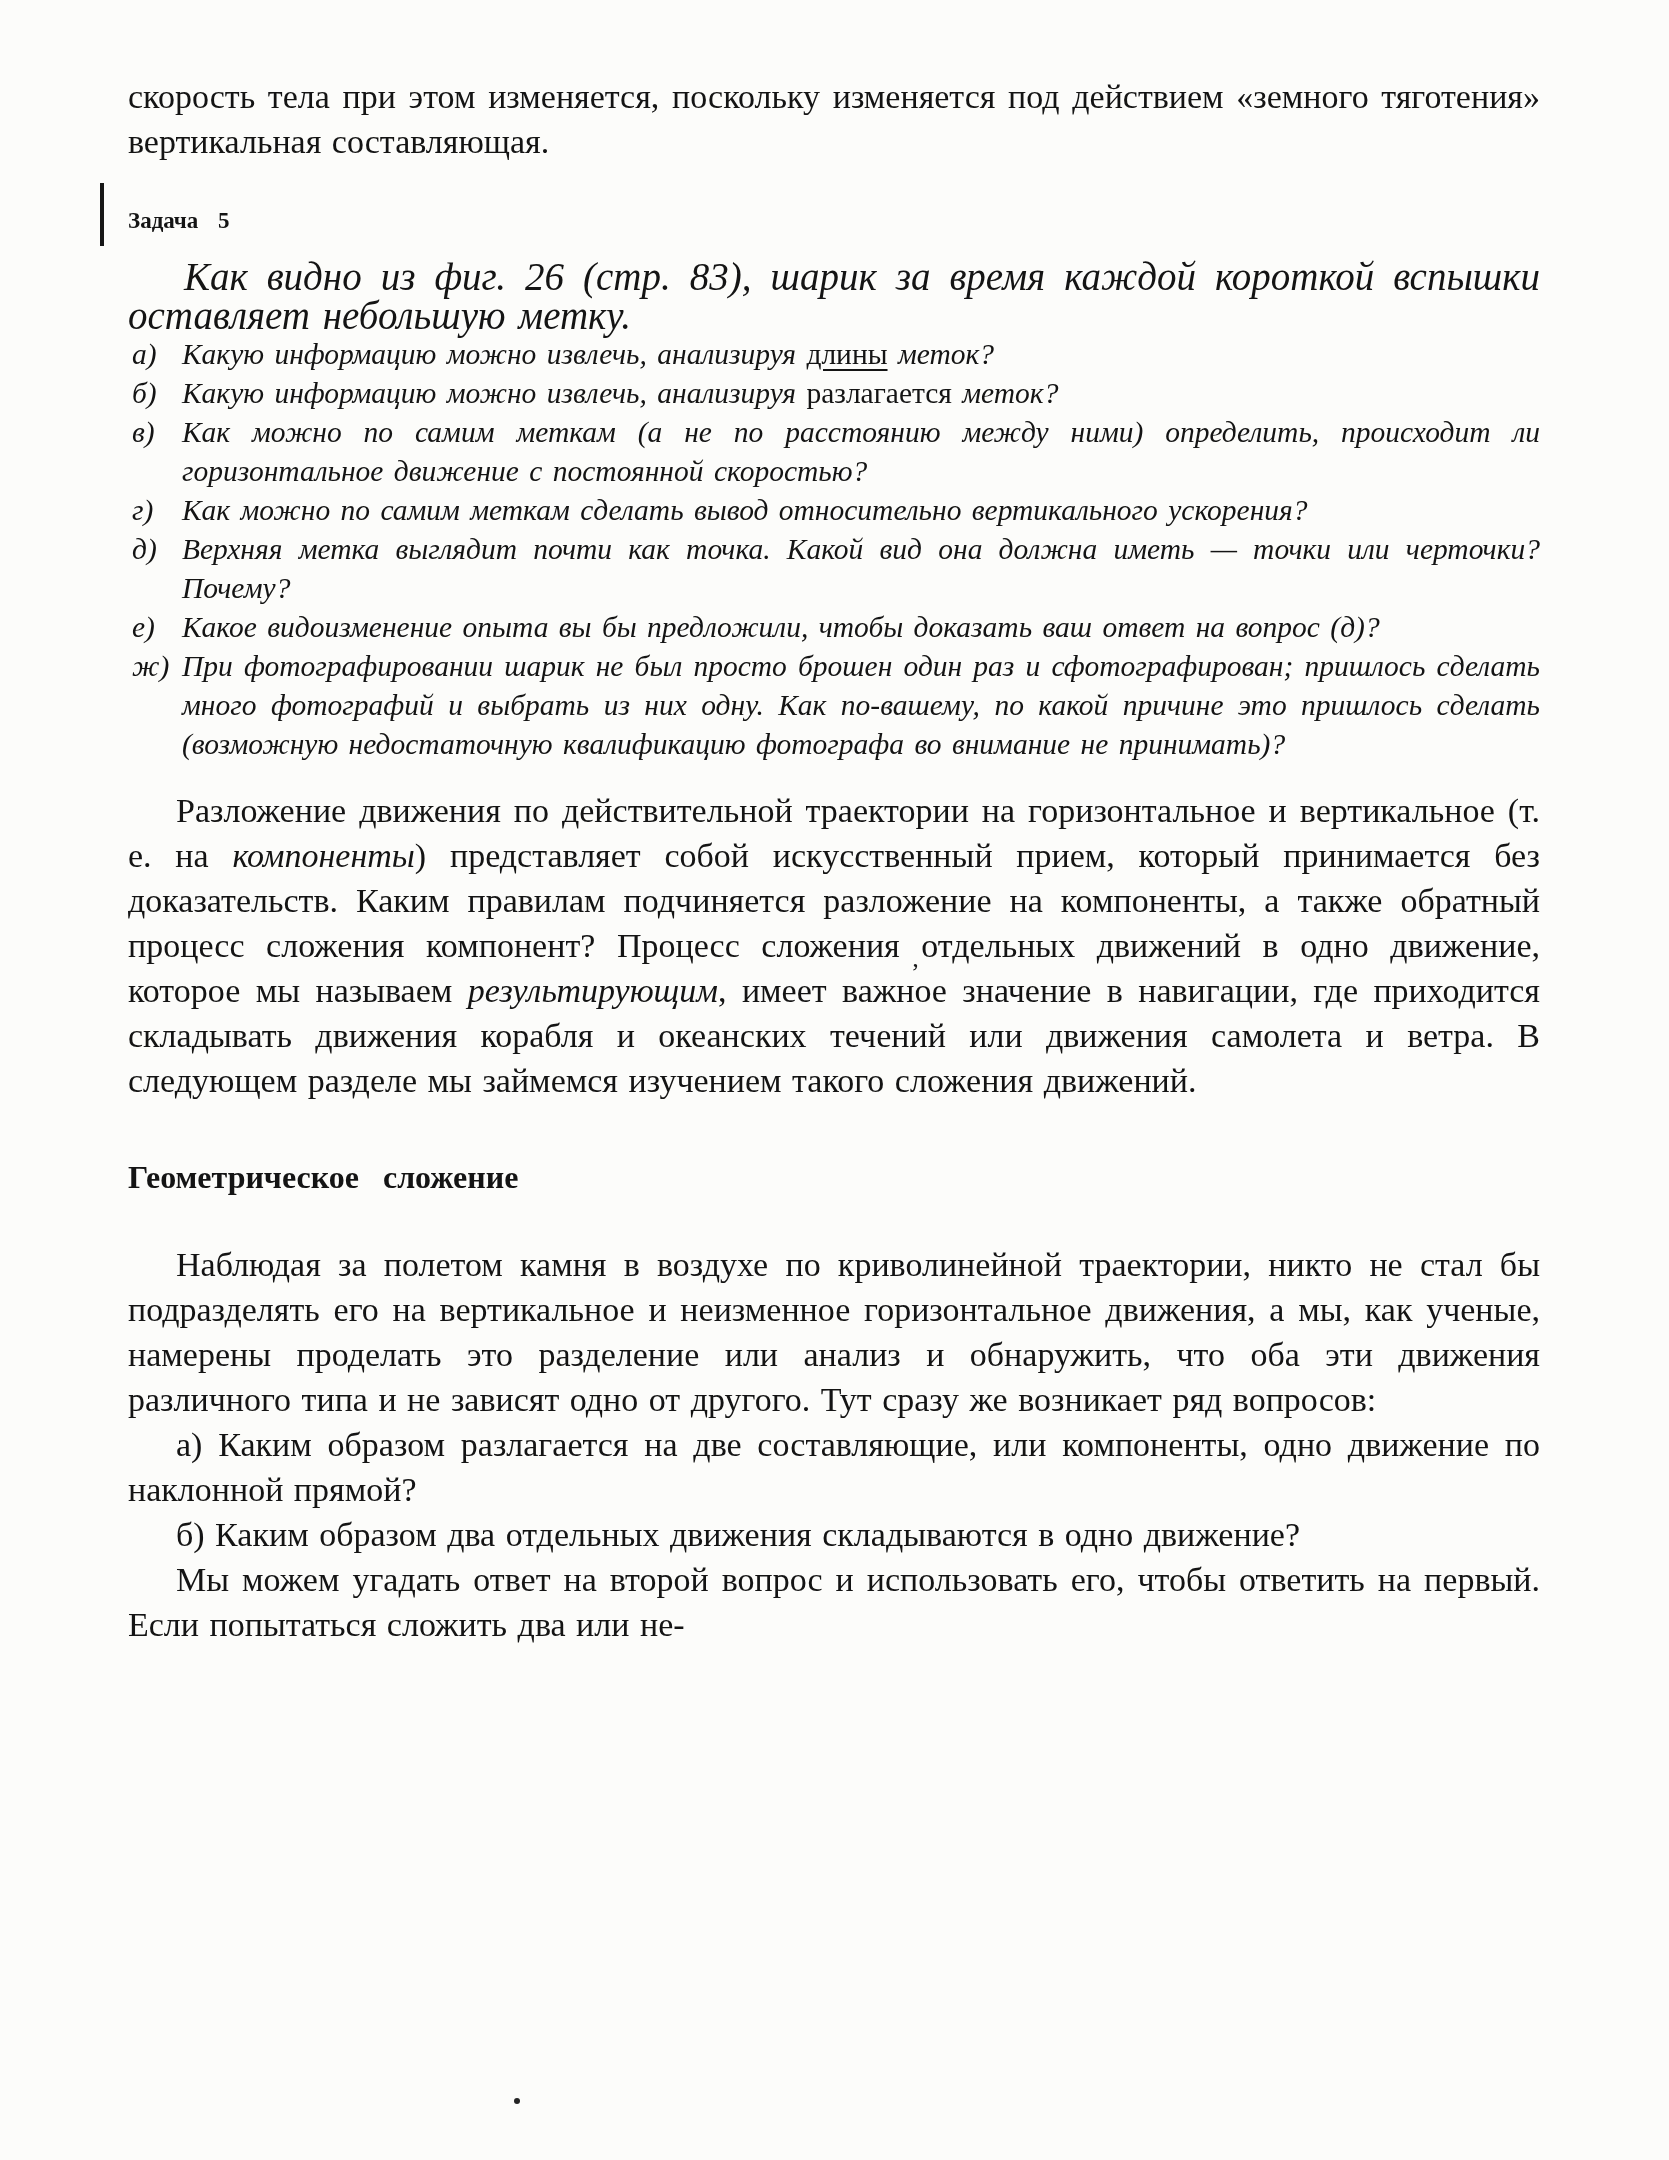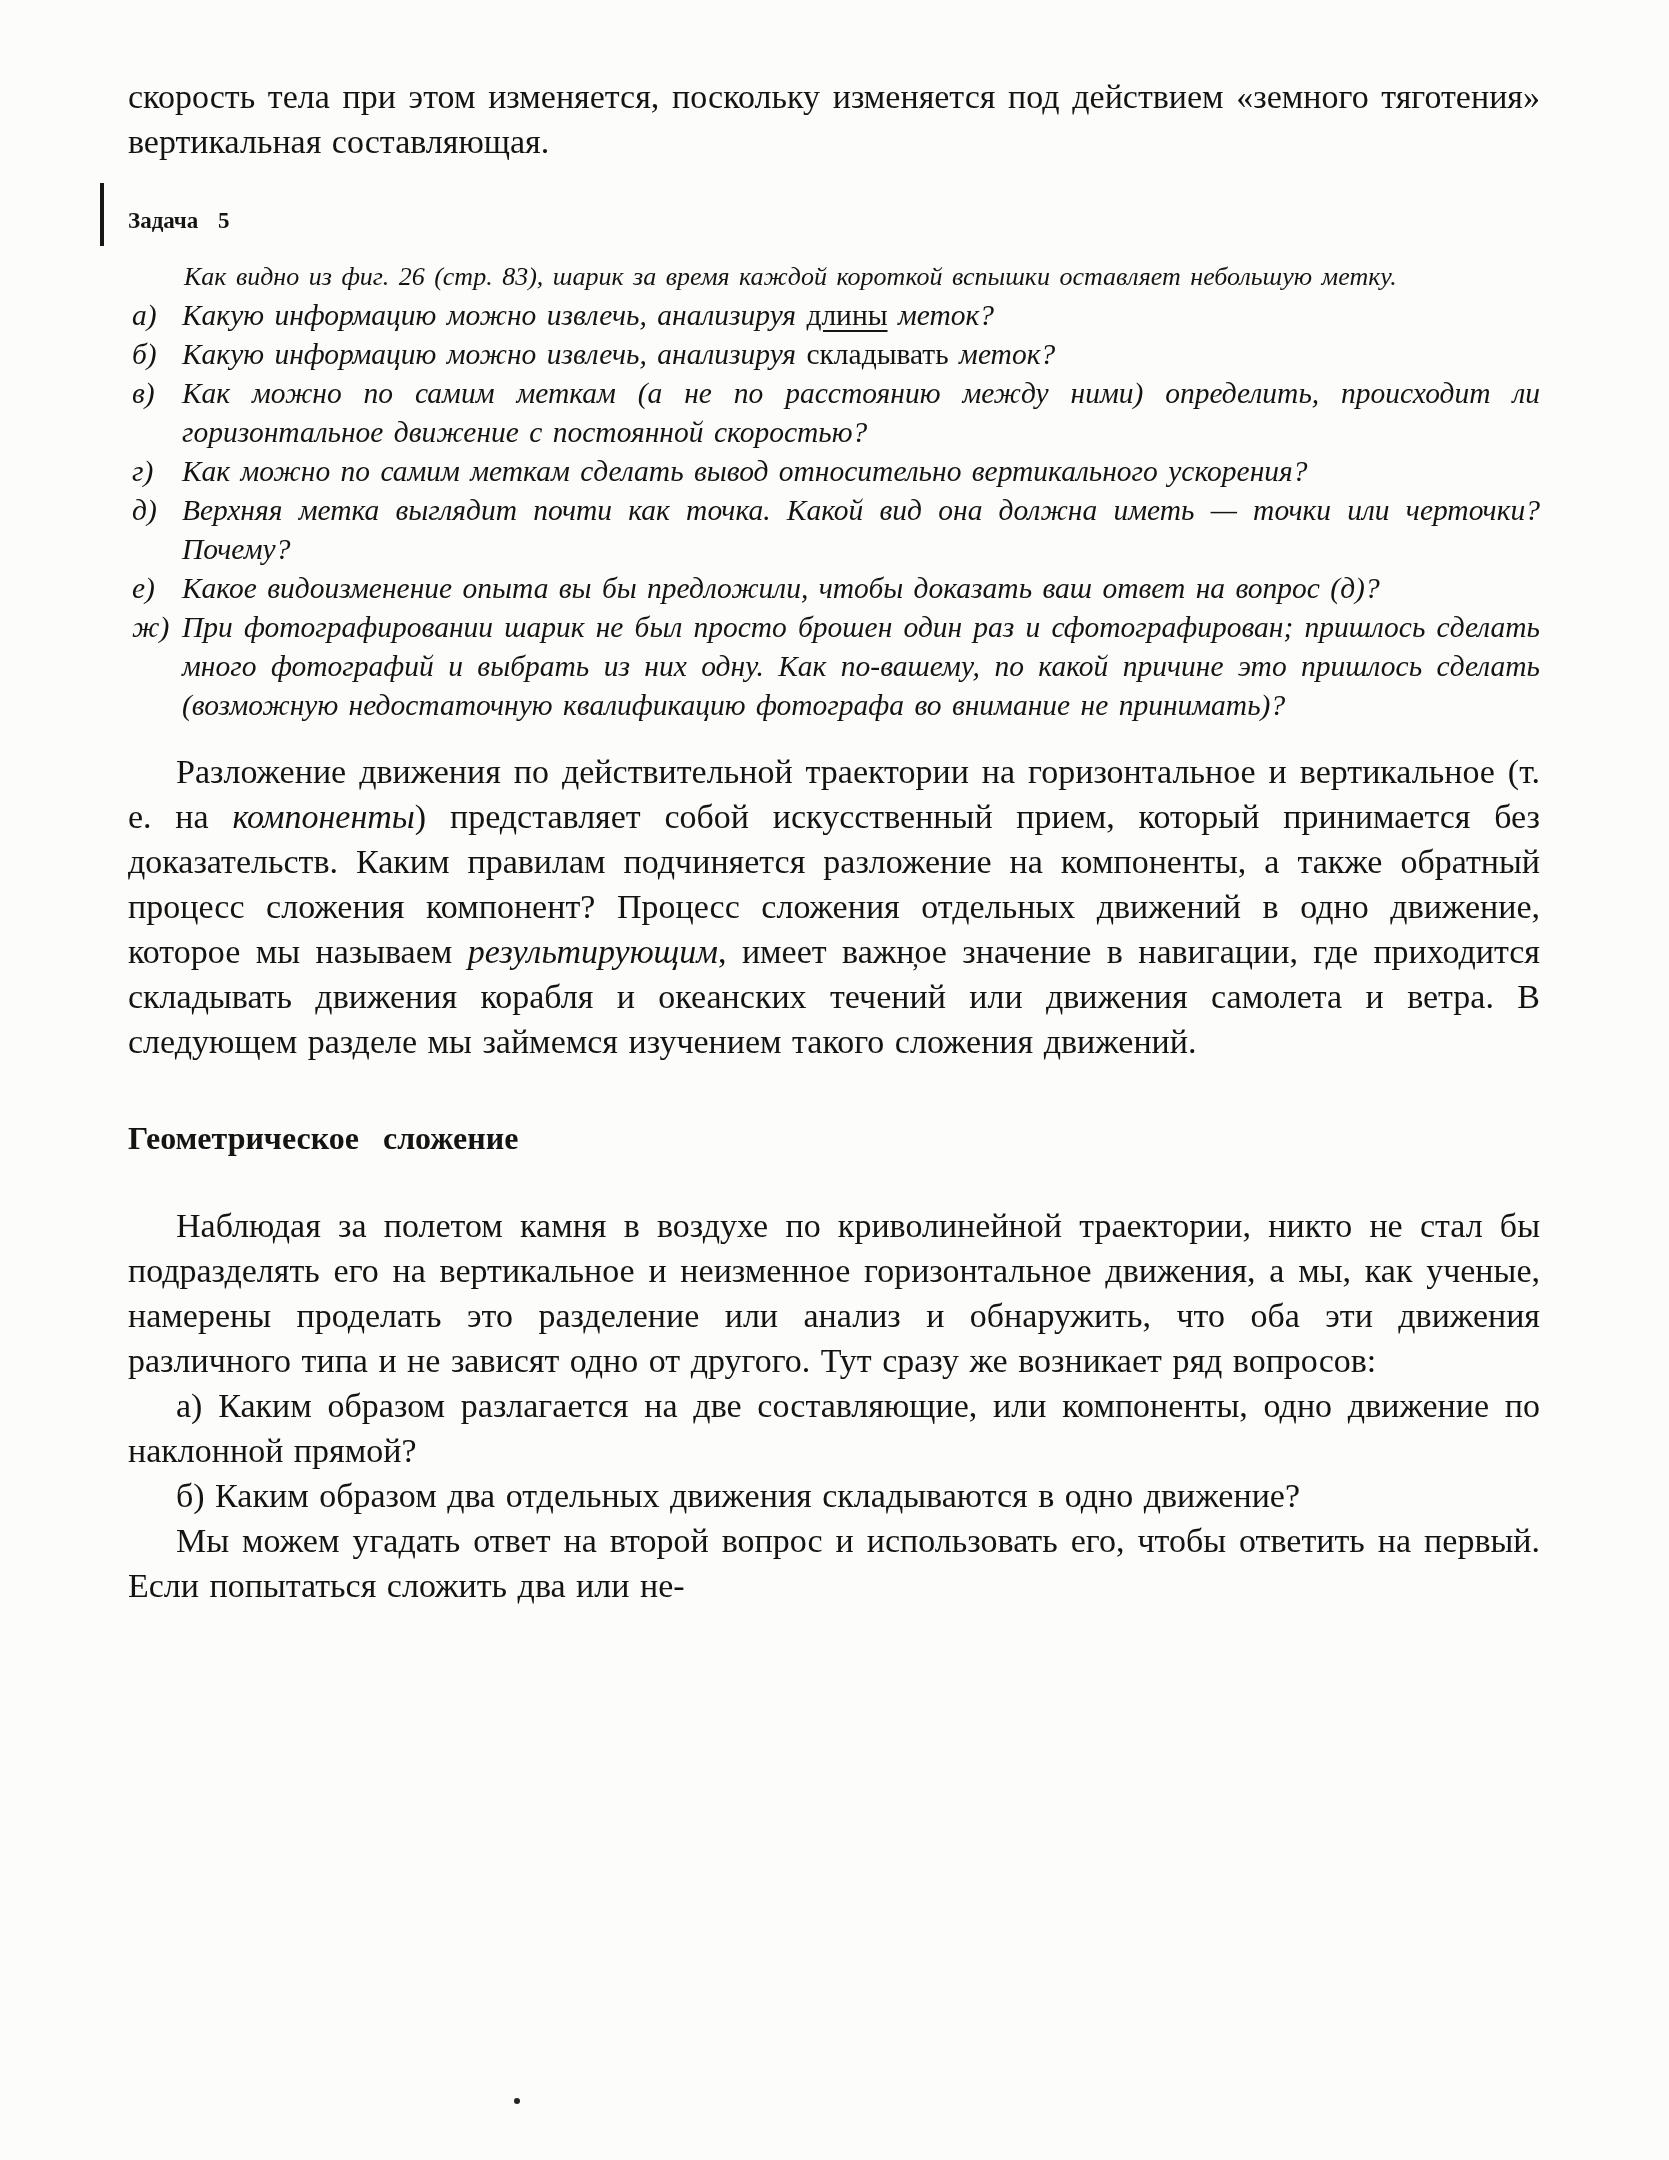--- a/index.html
+++ b/index.html
@@ -40,21 +40,21 @@
   .prob-title {
     margin: 0 0 14px 0;
     font-size: 23px;
     line-height: 45px;
     font-weight: bold;
     word-spacing: 14px;
   }
   
   .prob-intro {
     margin: 0;
-    font-size: 26px;
+    font-size: 39px;
     line-height: 39px;
     font-style: italic;
     text-align: justify;
     text-indent: 56px;
     word-spacing: 3px;
   }
   .prob-list { margin: 0 0 24px 0; }
   .prob-item {
     position: relative;
     padding-left: 54px;
@@ -129,21 +129,21 @@
   <div class="text-col">
 
     <p class="body-par no-indent">скорость тела при этом изменяется, поскольку изменяется под действием «земного тяготения» вертикальная составляющая.</p>
 
     <h3 class="prob-title">Задача 5</h3>
 
     <p class="prob-intro">Как видно из фиг. 26 (стр. 83), шарик за время каждой короткой вспышки оставляет небольшую метку.</p>
 
     <div class="prob-list">
         <div class="prob-item"><span class="prob-label">а)</span><span class="prob-body"><span class="seg seg-i">Какую информацию можно извлечь, анализируя </span><span class="seg seg-u">длины</span><span class="seg seg-i"> меток?</span></span></div>
-        <div class="prob-item"><span class="prob-label">б)</span><span class="prob-body"><span class="seg seg-i">Какую информацию можно извлечь, анализируя </span><span class="seg seg-r">складывать</span><span class="seg seg-i"> меток?</span></span></div>
+        <div class="prob-item"><span class="prob-label">б)</span><span class="prob-body"><span class="seg seg-i">Какую информацию можно извлечь, анализируя </span><span class="seg seg-r">разлагается</span><span class="seg seg-i"> меток?</span></span></div>
         <div class="prob-item"><span class="prob-label">в)</span><span class="prob-body"><span class="seg seg-i">Как можно по самим меткам (а не по расстоянию между ними) определить, происходит ли горизонтальное движение с постоянной скоростью?</span></span></div>
         <div class="prob-item"><span class="prob-label">г)</span><span class="prob-body"><span class="seg seg-i">Как можно по самим меткам сделать вывод относительно вертикального ускорения?</span></span></div>
         <div class="prob-item"><span class="prob-label">д)</span><span class="prob-body"><span class="seg seg-i">Верхняя метка выглядит почти как точка. Какой вид она должна иметь — точки или черточки? Почему?</span></span></div>
         <div class="prob-item"><span class="prob-label">е)</span><span class="prob-body"><span class="seg seg-i">Какое видоизменение опыта вы бы предложили, чтобы доказать ваш ответ на вопрос (д)?</span></span></div>
         <div class="prob-item"><span class="prob-label">ж)</span><span class="prob-body"><span class="seg seg-i">При фотографировании шарик не был просто брошен один раз и сфотографирован; пришлось сделать много фотографий и выбрать из них одну. Как по-вашему, по какой причине это пришлось сделать (возможную недостаточную квалификацию фотографа во внимание не принимать)?</span></span></div>
       </div>
 
     <p class="body-par par-decomp"><span class="seg seg-r">Разложение движения по действительной траектории на горизонтальное и вертикальное (т. е. на </span><span class="seg seg-i">компоненты</span><span class="seg seg-r">) представляет собой искусственный прием, который принимается без доказательств. Каким правилам подчиняется разложение на компоненты, а также обратный процесс сложения компонент? Процесс сложения отдельных движений в одно движение, которое мы называем </span><span class="seg seg-i">результирующим</span><span class="seg seg-r">, имеет важное значение в навигации, где приходится складывать движения корабля и океанских течений или движения самолета и ветра. В следующем разделе мы займемся изучением такого сложения движений.</span></p>
 
     <h3 class="section-heading">Геометрическое сложение</h3>

